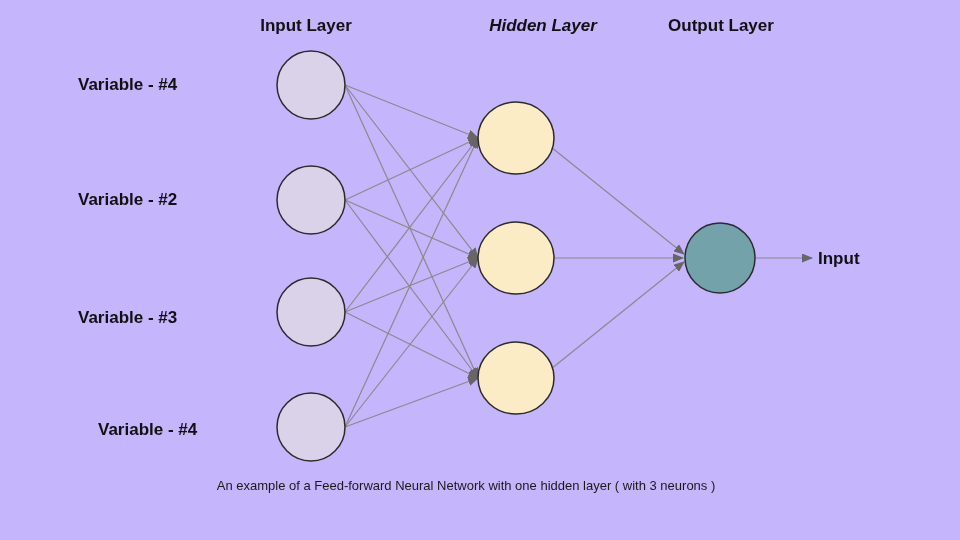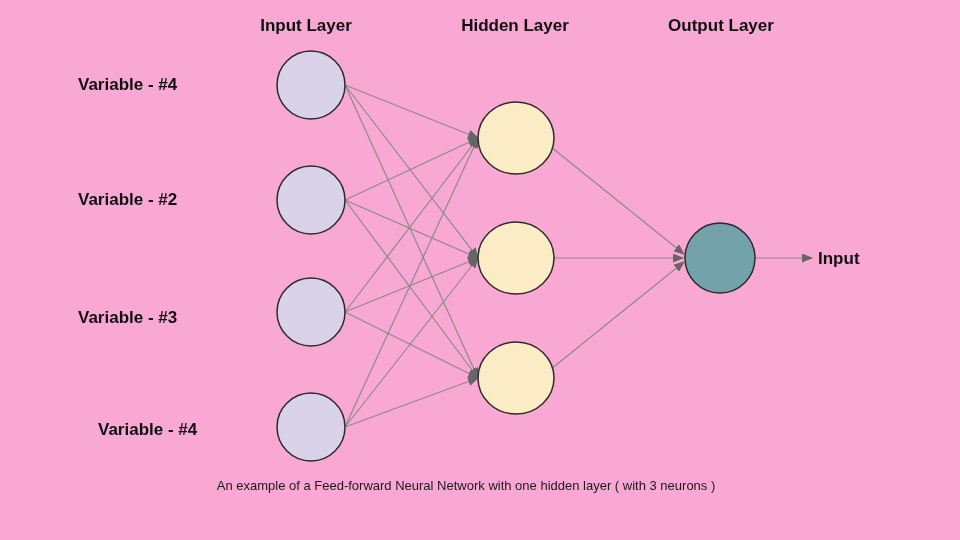--- a/index.html
+++ b/index.html
@@ -4,21 +4,21 @@
 <style>
   html, body {
     margin: 0;
     padding: 0;
     background: #ffffff;
   }
   #canvas {
     position: relative;
     width: 960px;
     height: 540px;
-    background: #f9a8d4;
+    background: #c4b5fd;
     overflow: hidden;
     font-family: "Liberation Sans", sans-serif;
     color: #111111;
   }
   #diagram-svg {
     position: absolute;
     left: 0;
     top: 0;
     width: 960px;
     height: 540px;
@@ -101,21 +101,21 @@
     <circle class="node input" cx="311" cy="427" r="34"></circle>
 
     <ellipse class="node hidden" cx="516" cy="138" rx="38" ry="36"></ellipse>
     <ellipse class="node hidden" cx="516" cy="258" rx="38" ry="36"></ellipse>
     <ellipse class="node hidden" cx="516" cy="378" rx="38" ry="36"></ellipse>
 
     <circle class="node output" cx="720" cy="258" r="35"></circle>
   </svg>
 
   <div class="lbl layer-title" style="left:306px; top:16px;">Input Layer</div>
-  <div class="lbl layer-title" style="left:515px; top:16px;">Hidden Layer</div>
+  <div class="lbl layer-title" style="left:543px; top:16px;font-style:italic;">Hidden Layer</div>
   <div class="lbl layer-title" style="left:721px; top:16px;text-align:center;">Output Layer</div>
 
   <div class="lbl" style="left:78px; top:75px;">Variable - #4</div>
   <div class="lbl" style="left:78px; top:190px;">Variable - #2</div>
   <div class="lbl" style="left:78px; top:308px;">Variable - #3</div>
   <div class="lbl" style="left:78px; top:420px;margin-left:20px;">Variable - #4</div>
 
   <div class="lbl" style="left:818px; top:249px;">Input</div>
 
   <div class="caption">An example of a Feed-forward Neural Network with one hidden layer ( with 3 neurons )</div>

